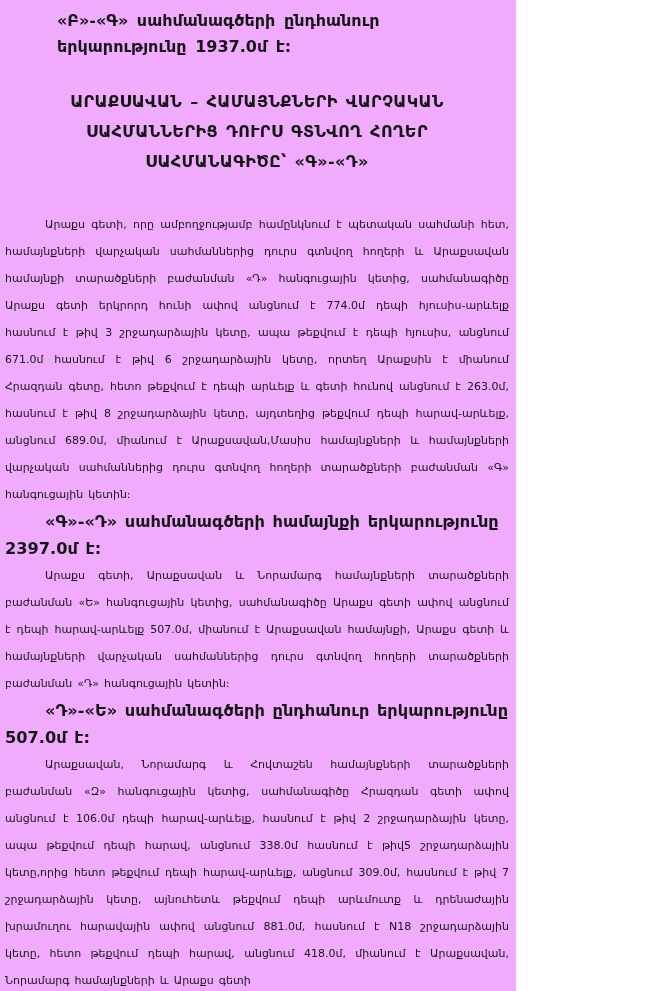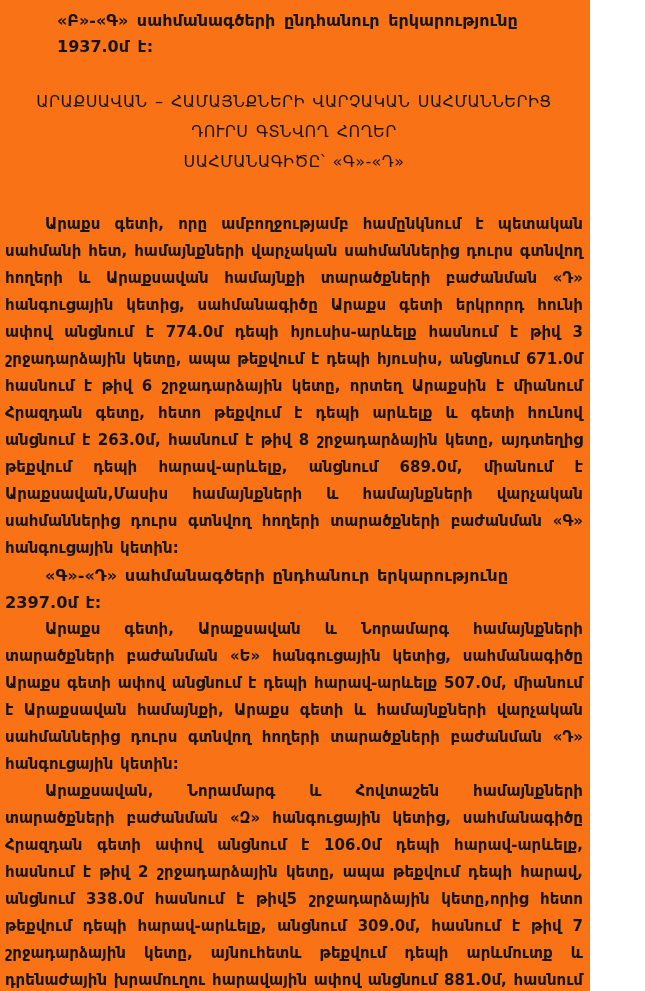--- a/index.html
+++ b/index.html
@@ -10,50 +10,50 @@
   body {
     width: 645px;
     height: 991px;
     overflow: hidden;
     font-family: "DejaVu Sans", sans-serif;
     color: #161616;
     -webkit-font-smoothing: none;
   }
   .page {
     box-sizing: border-box;
-    width: 590px;
+    width: 516px;
     height: 991px;
     padding: 8px 7px 0 5px;
-    background: #f97316;
+    background: #f0abfc;
   }
   .intro-line {
     margin: 0;
     padding-left: 52px;
     font-size: 16px;
     font-weight: bold;
     line-height: 26px;
     word-spacing: 3px;
   }
   h2.sec-heading {
     margin: 27px 0 34px 0;
     text-align: center;
     font-size: 16px;
-    font-weight: normal;
+    font-weight: bold;
     line-height: 30px;
     letter-spacing: 0.4px;
     word-spacing: 2px;
     white-space: pre-line;
   }
   h2.sec-heading.mid {
     margin: 31px 0 31px 0;
   }
   p.body-para {
     margin: 0;
-    font-size: 15px;
-    font-weight: bold;
+    font-size: 11px;
+    font-weight: normal;
     line-height: 27px;
     text-align: justify;
     text-indent: 40px;
     word-spacing: 1.5px;
   }
   p.total-line {
     margin: 0;
     font-size: 16.2px;
     font-weight: bold;
     line-height: 27px;
@@ -66,22 +66,23 @@
 
 <div class="page">
 
   <p class="intro-line">«Բ»-«Գ» սահմանագծերի ընդհանուր երկարությունը 1937.0մ է:</p>
 
   <h2 class="sec-heading">ԱՐԱՔՍԱՎԱՆ – ՀԱՄԱՅՆՔՆԵՐԻ ՎԱՐՉԱԿԱՆ ՍԱՀՄԱՆՆԵՐԻՑ ԴՈՒՐՍ ԳՏՆՎՈՂ ՀՈՂԵՐ
 ՍԱՀՄԱՆԱԳԻԾԸ՝ «Գ»-«Դ»</h2>
 
   <p class="body-para">Արաքս գետի, որը ամբողջությամբ համընկնում է պետական սահմանի հետ, համայնքների վարչական սահմաններից դուրս գտնվող հողերի և Արաքսավան համայնքի տարածքների բաժանման «Դ» հանգուցային կետից, սահմանագիծը Արաքս գետի երկրորդ հունի ափով անցնում է 774.0մ դեպի հյուսիս-արևելք հասնում է թիվ 3 շրջադարձային կետը, ապա թեքվում է դեպի հյուսիս, անցնում 671.0մ հասնում է թիվ 6 շրջադարձային կետը, որտեղ Արաքսին է միանում Հրազդան գետը, հետո թեքվում է դեպի արևելք և գետի հունով անցնում է 263.0մ, հասնում է թիվ 8 շրջադարձային կետը, այդտեղից թեքվում դեպի հարավ-արևելք, անցնում 689.0մ, միանում է Արաքսավան,Մասիս համայնքների և համայնքների վարչական սահմաններից դուրս գտնվող հողերի տարածքների բաժանման «Գ» հանգուցային կետին:</p>
 
-  <p class="total-line">«Գ»-«Դ» սահմանագծերի ընդհանուր երկարությունը 2397.0մ է:</p>
+  <p class="total-line">«Գ»-«Դ» սահմանագծերի համայնքի երկարությունը 2397.0մ է:</p>
 
 
   <p class="body-para">Արաքս գետի, Արաքսավան և Նորամարգ համայնքների տարածքների բաժանման «Ե» հանգուցային կետից, սահմանագիծը Արաքս գետի ափով անցնում է դեպի հարավ-արևելք 507.0մ, միանում է Արաքսավան համայնքի, Արաքս գետի և համայնքների վարչական սահմաններից դուրս գտնվող հողերի տարածքների բաժանման «Դ» հանգուցային կետին:</p>
 
+  <p class="total-line">«Դ»-«Ե» սահմանագծերի ընդհանուր երկարությունը 507.0մ է:</p>
 
 
   <p class="body-para">Արաքսավան, Նորամարգ և Հովտաշեն համայնքների տարածքների բաժանման «Զ» հանգուցային կետից, սահմանագիծը Հրազդան գետի ափով անցնում է 106.0մ դեպի հարավ-արևելք, հասնում է թիվ 2 շրջադարձային կետը, ապա թեքվում դեպի հարավ, անցնում 338.0մ հասնում է թիվ5 շրջադարձային կետը,որից հետո թեքվում դեպի հարավ-արևելք, անցնում 309.0մ, հասնում է թիվ 7 շրջադարձային կետը, այնուհետև թեքվում դեպի արևմուտք և դրենաժային խրամուղու հարավային ափով անցնում 881.0մ, հասնում է N18 շրջադարձային կետը, հետո թեքվում դեպի հարավ, անցնում 418.0մ, միանում է Արաքսավան, Նորամարգ համայնքների և Արաքս գետի</p>
 
 </div>
 
 </body></html>

